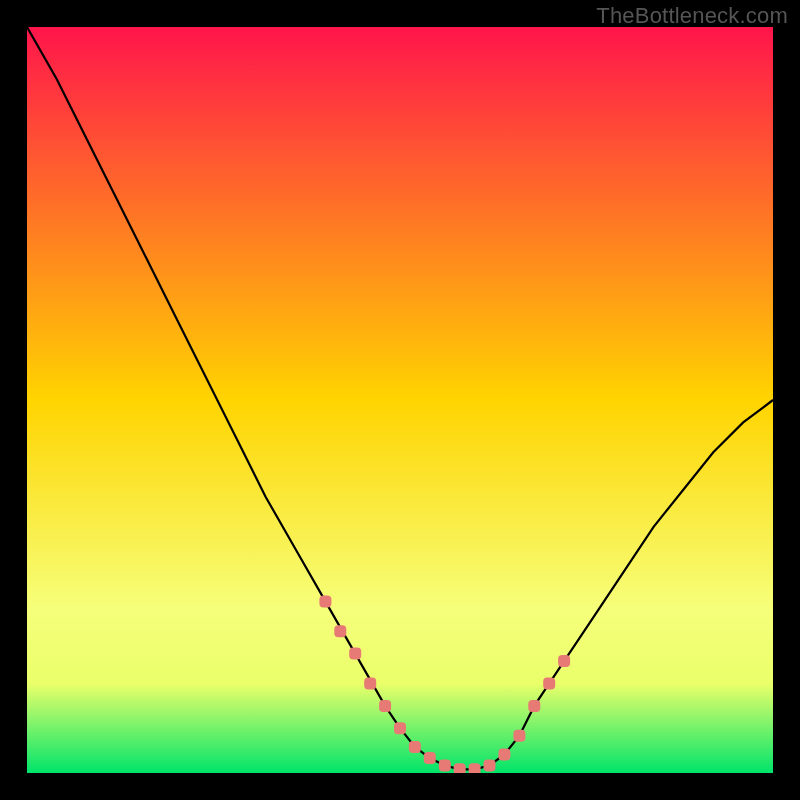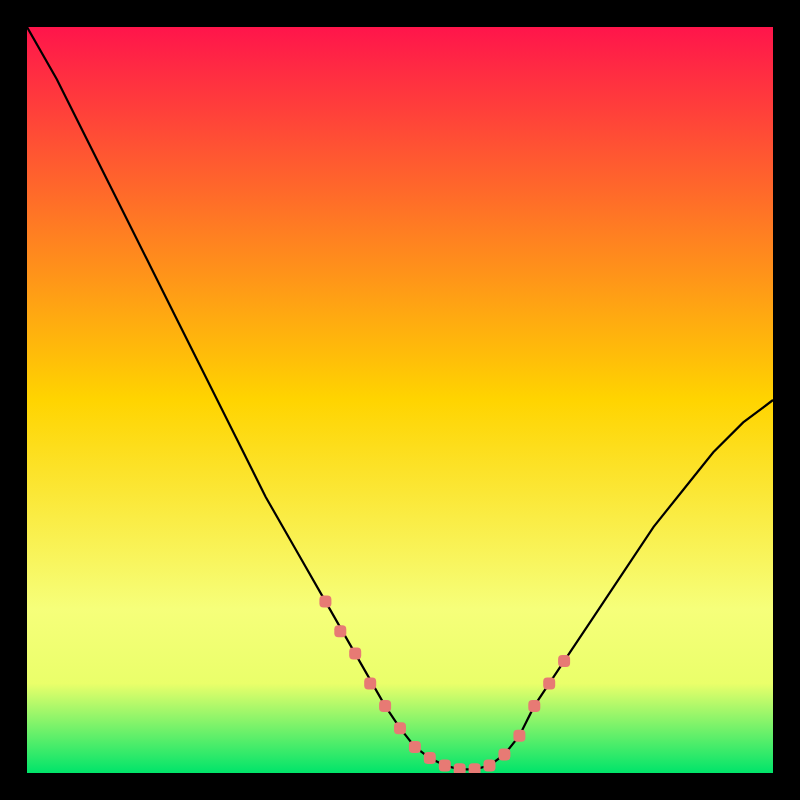--- a/index.html
+++ b/index.html
@@ -66,13 +66,14 @@
           <rect x="441.6" y="736.3" width="12" height="12" rx="4" fill="#e77a74"></rect>
           <rect x="456.5" y="732.5" width="12" height="12" rx="4" fill="#e77a74"></rect>
           <rect x="471.4" y="721.4" width="12" height="12" rx="4" fill="#e77a74"></rect>
           <rect x="486.4" y="702.7" width="12" height="12" rx="4" fill="#e77a74"></rect>
           <rect x="501.3" y="672.9" width="12" height="12" rx="4" fill="#e77a74"></rect>
           <rect x="516.2" y="650.5" width="12" height="12" rx="4" fill="#e77a74"></rect>
           <rect x="531.1" y="628.1" width="12" height="12" rx="4" fill="#e77a74"></rect>
         </g>
     </svg>
   </div>
+  <div class="watermark">TheBottleneck.com</div>
 </div>
 
 </body></html>

